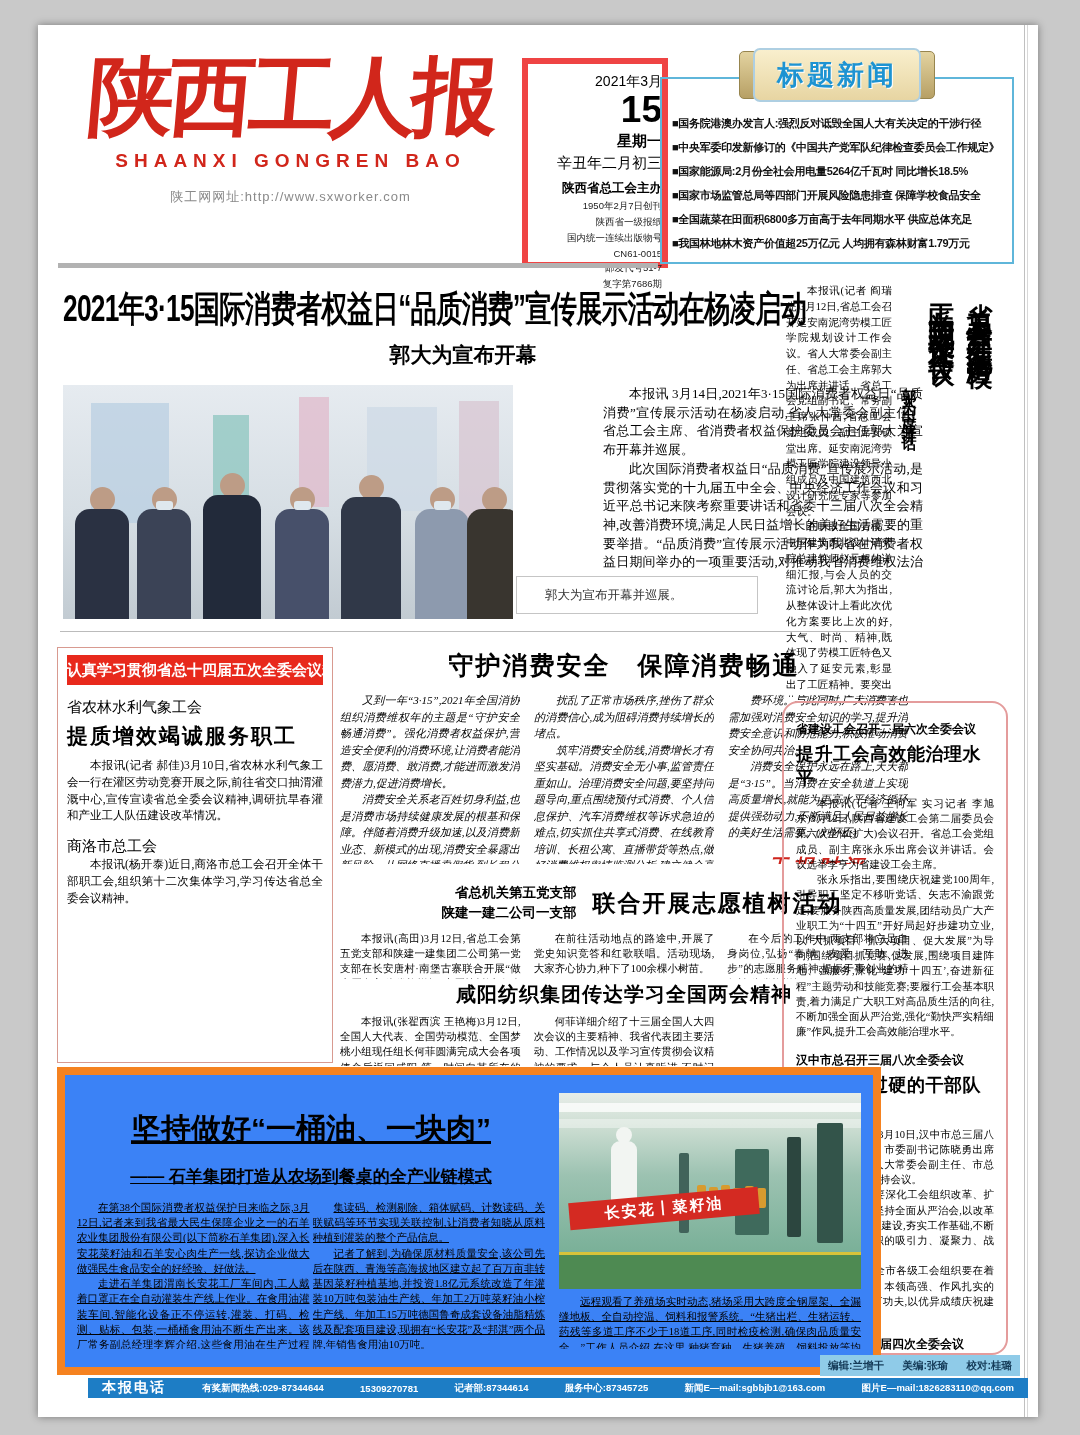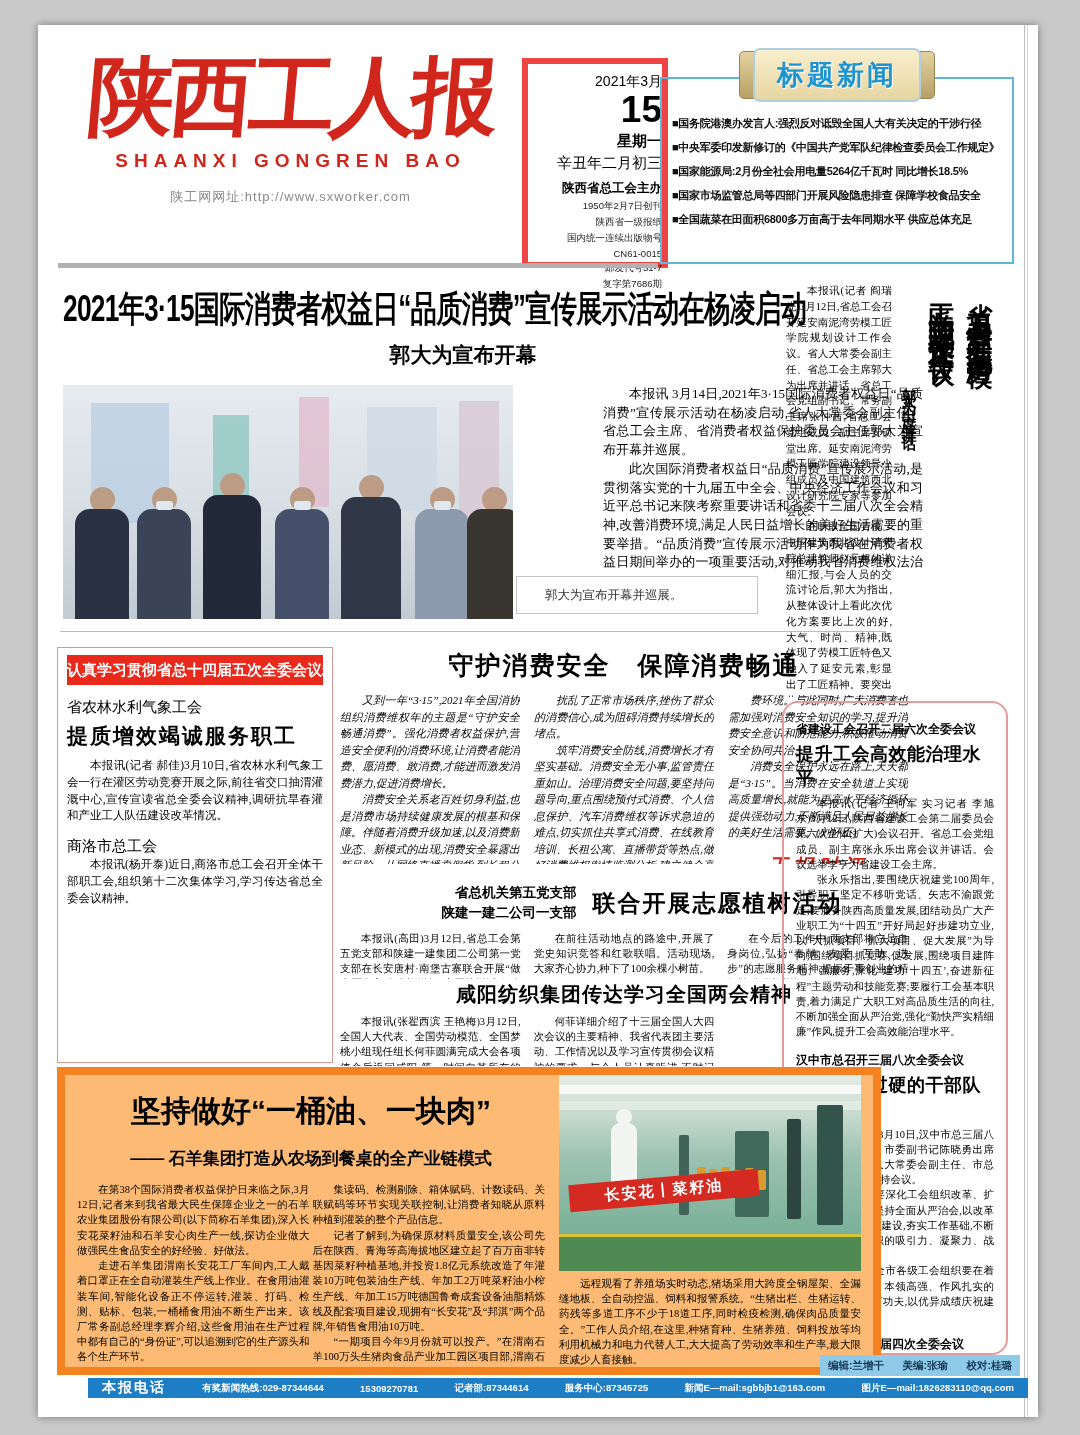--- a/index.html
+++ b/index.html
@@ -105,21 +105,21 @@
   
   .pinkbox{position:absolute;left:744px;top:676px;width:226px;height:654px;border:2px solid #e49c9c;
            border-radius:16px;padding:6px 12px;box-sizing:border-box;overflow:hidden;}
   .sb-kicker{font-size:12px;font-weight:700;margin-top:12px;}
   .sb-title{font-size:18px;font-weight:900;letter-spacing:.5px;margin:4px 0 6px 0;}
   .sb-body{font-family:"Liberation Serif",serif;font-size:10.5px;line-height:1.45;text-align:justify;}
   .sb-body p{margin:0;text-indent:2em;}
 
   
   .orangebox{position:absolute;left:19px;top:1042px;width:824px;height:308px;border:8px solid #f58220;
-             background:#fdba74;box-sizing:border-box;padding:0 12px;}
+             background:#3b82f6;box-sizing:border-box;padding:18px 12px;text-decoration:underline;}
   .o-flex{display:flex;gap:14px;height:100%;}
   .o-left{flex:1;display:flex;flex-direction:column;min-width:0;}
   .o-title{font-size:30px;font-weight:900;text-align:center;margin-top:16px;white-space:nowrap;}
   .o-sub{font-size:17px;font-weight:700;text-align:center;margin-top:15px;margin-bottom:12px;}
   .o-cols{flex:1;display:flex;gap:3px;overflow:hidden;}
   .o-col{flex:1;overflow:hidden;font-family:"Liberation Serif",serif;font-size:10.5px;line-height:1.45;text-align:justify;}
   .o-col p{margin:0;text-indent:2em;}
   .o-right{width:302px;display:flex;flex-direction:column;}
   .oilphoto{position:relative;width:302px;height:196px;overflow:hidden;
             background:linear-gradient(180deg,#e7ede8 0%,#cfdfd4 16%,#9cc2b1 42%,#7fb39c 75%,#6aa88c 100%);}
@@ -176,20 +176,21 @@
       <div class="scroll-end l"></div>
       <div class="scroll-end r"></div>
       <div class="scroll-body">标题新闻</div>
     </div>
     <div class="hn-items">
       <div class="hn-item">■国务院港澳办发言人:强烈反对诋毁全国人大有关决定的干涉行径</div>
       <div class="hn-item">■中央军委印发新修订的《中国共产党军队纪律检查委员会工作规定》</div>
       <div class="hn-item">■国家能源局:2月份全社会用电量5264亿千瓦时 同比增长18.5%</div>
       <div class="hn-item">■国家市场监管总局等四部门开展风险隐患排查 保障学校食品安全</div>
       <div class="hn-item">■全国蔬菜在田面积6800多万亩高于去年同期水平 供应总体充足</div>
+      <div class="hn-item">■我国林地林木资产价值超25万亿元 人均拥有森林财富1.79万元</div>
     </div>
   </div>
 
   <div class="grayrule"></div>
 
   <div class="lead-head">
     <span>2021年3·15国际消费者权益日“品质消费”宣传展示活动在杨凌启动</span>
   </div>
   <div class="deck">郭大为宣布开幕</div>
 

